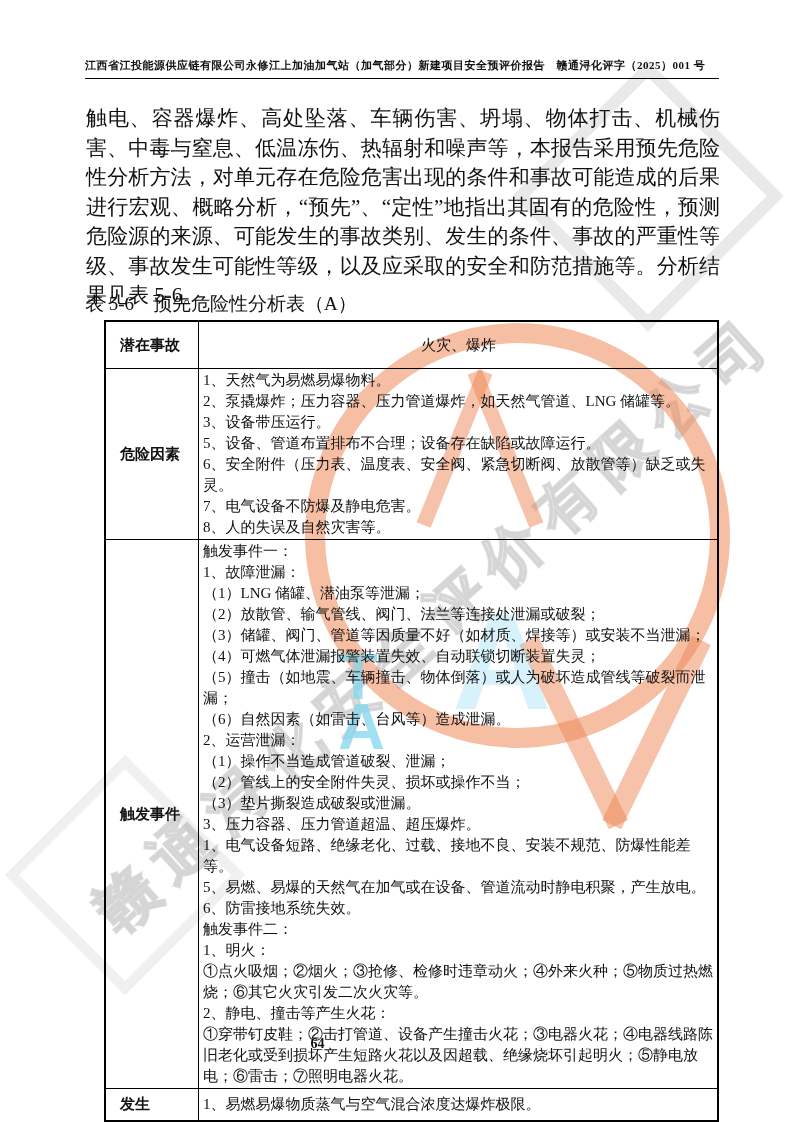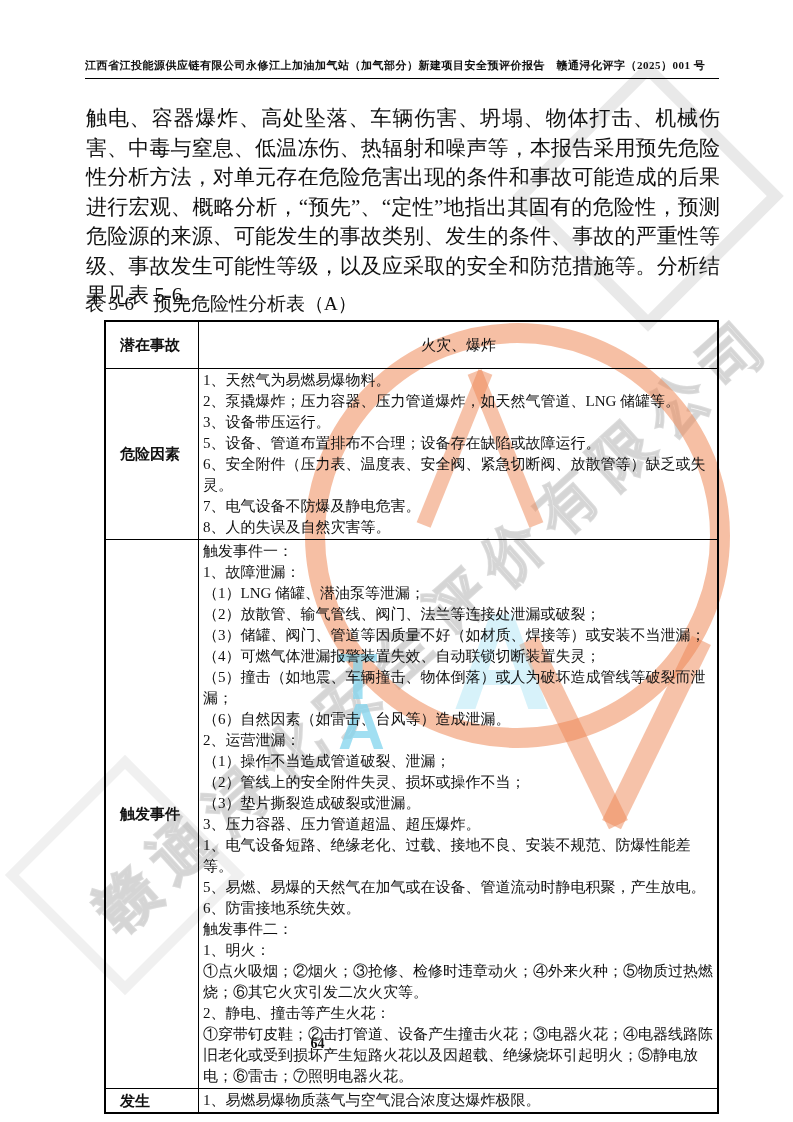--- a/index.html
+++ b/index.html
@@ -57,21 +57,21 @@
   table.phat{border:2px solid #000;}
   td.lab{
     width:64px;padding:0 14px;text-align:left;font-weight:bold;
     font-size:15px;line-height:20px;
   }
   td.cnt{padding:1px 3px 1px 4px;}
   td.cnt .tline{font-size:15px;line-height:21px;}
   td.cnt.center{text-align:center;}
   td.cnt.center .tline{line-height:44px;}
   tr.r1{height:46px;}
-  tr.r4{height:24px;}
+  tr.r4{height:32px;}
   .page-num{
     position:absolute;left:0;top:1036px;width:635px;text-align:center;
     font-size:14px;font-weight:bold;
   }
 </style>
 </head>
 <body>
 
 <div class="page">
 

